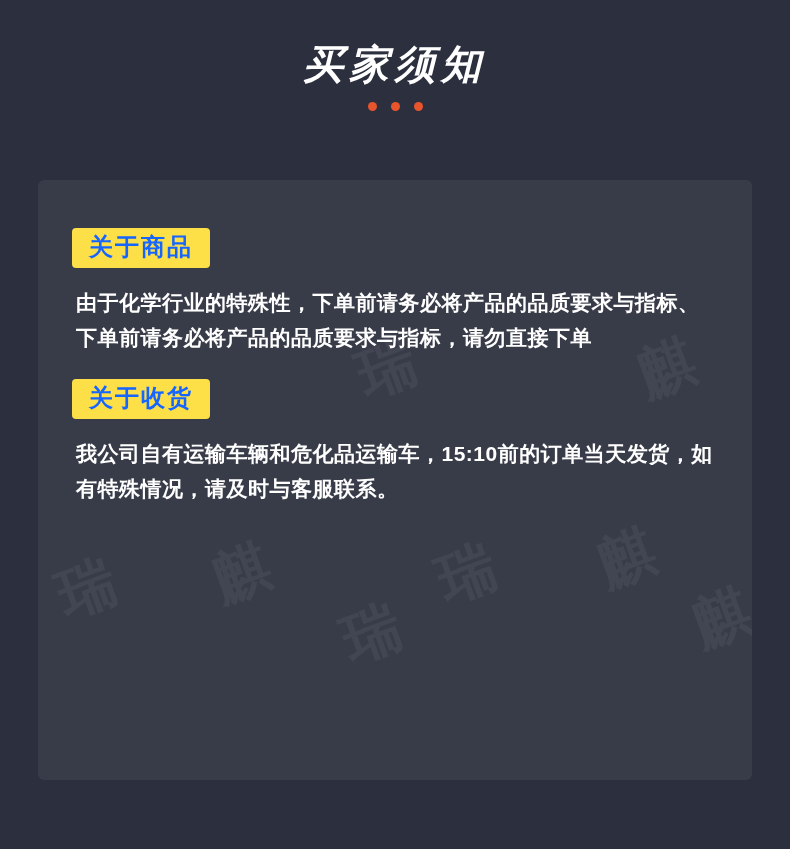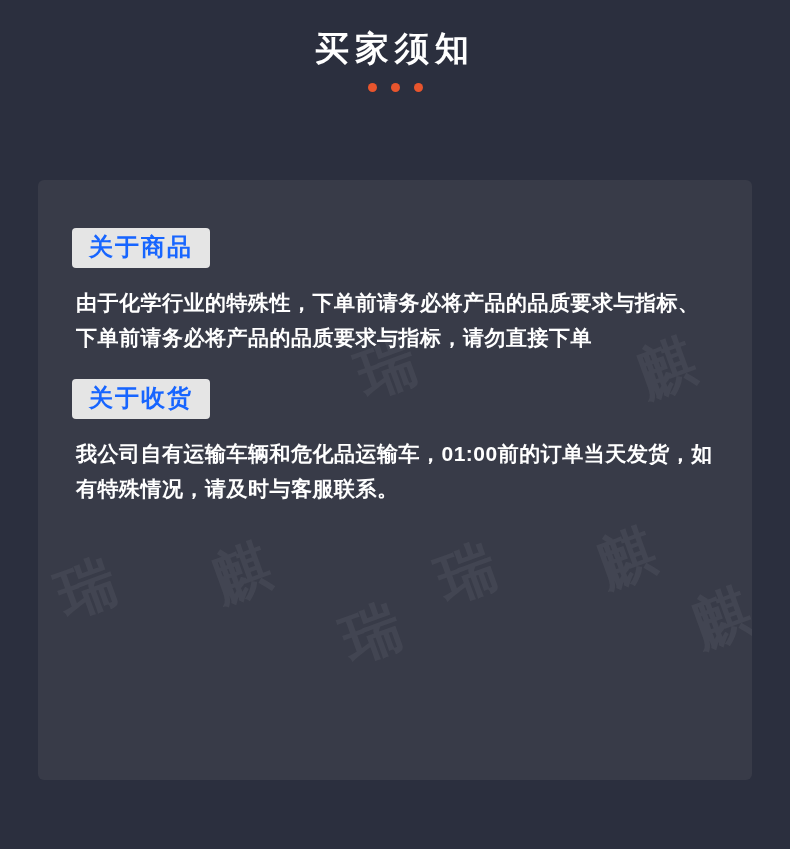--- a/index.html
+++ b/index.html
@@ -23,25 +23,26 @@
     overflow: hidden;
   }
 
   
   .header {
     padding-top: 30px;
     text-align: center;
   }
   .main-title {
     color: #ffffff;
-    font-size: 34px;
+    font-size: 40px;
     font-weight: bold;
     letter-spacing: 6px;
     line-height: 1.1;
-    margin: 0;
+    margin: 12px;
+    font-style: italic;
   }
   .dots {
     margin-top: 16px;
     display: flex;
     justify-content: center;
     gap: 14px;
   }
   .dot {
     width: 9px;
     height: 9px;
@@ -66,21 +67,21 @@
   .section {
     position: relative;
     z-index: 2;
   }
   .section-1 { padding: 48px 34px 0 34px; }
   .section-2 { padding: 24px 34px 0 34px; }
   .section-3 { padding: 24px 34px 0 34px; }
 
   .tag {
     display: inline-block;
-    background: #e5e5e5;
+    background: #fde047;
     color: #1765ff;
     font-size: 24px;
     font-weight: bold;
     letter-spacing: 2px;
     padding: 7px 17px 9px 17px;
     border-radius: 4px;
     line-height: 1;
   }
 
   .body-text {
@@ -132,20 +133,20 @@
       <span class="wm rot" style="left:655px; top:400px;">麒</span>
     </div>
 
     <div class="section section-1">
       <span class="tag">关于商品</span>
       <p class="body-text">由于化学行业的特殊性，下单前请务必将产品的品质要求与指标、下单前请务必将产品的品质要求与指标，请勿直接下单</p>
     </div>
 
     <div class="section section-2">
       <span class="tag">关于收货</span>
-      <p class="body-text">我公司自有运输车辆和危化品运输车，01:00前的订单当天发货，如有特殊情况，请及时与客服联系。</p>
+      <p class="body-text">我公司自有运输车辆和危化品运输车，15:10前的订单当天发货，如有特殊情况，请及时与客服联系。</p>
     </div>
 
     <div class="section section-3">
     </div>
 
   </div>
 </div>
 
 </body></html>

